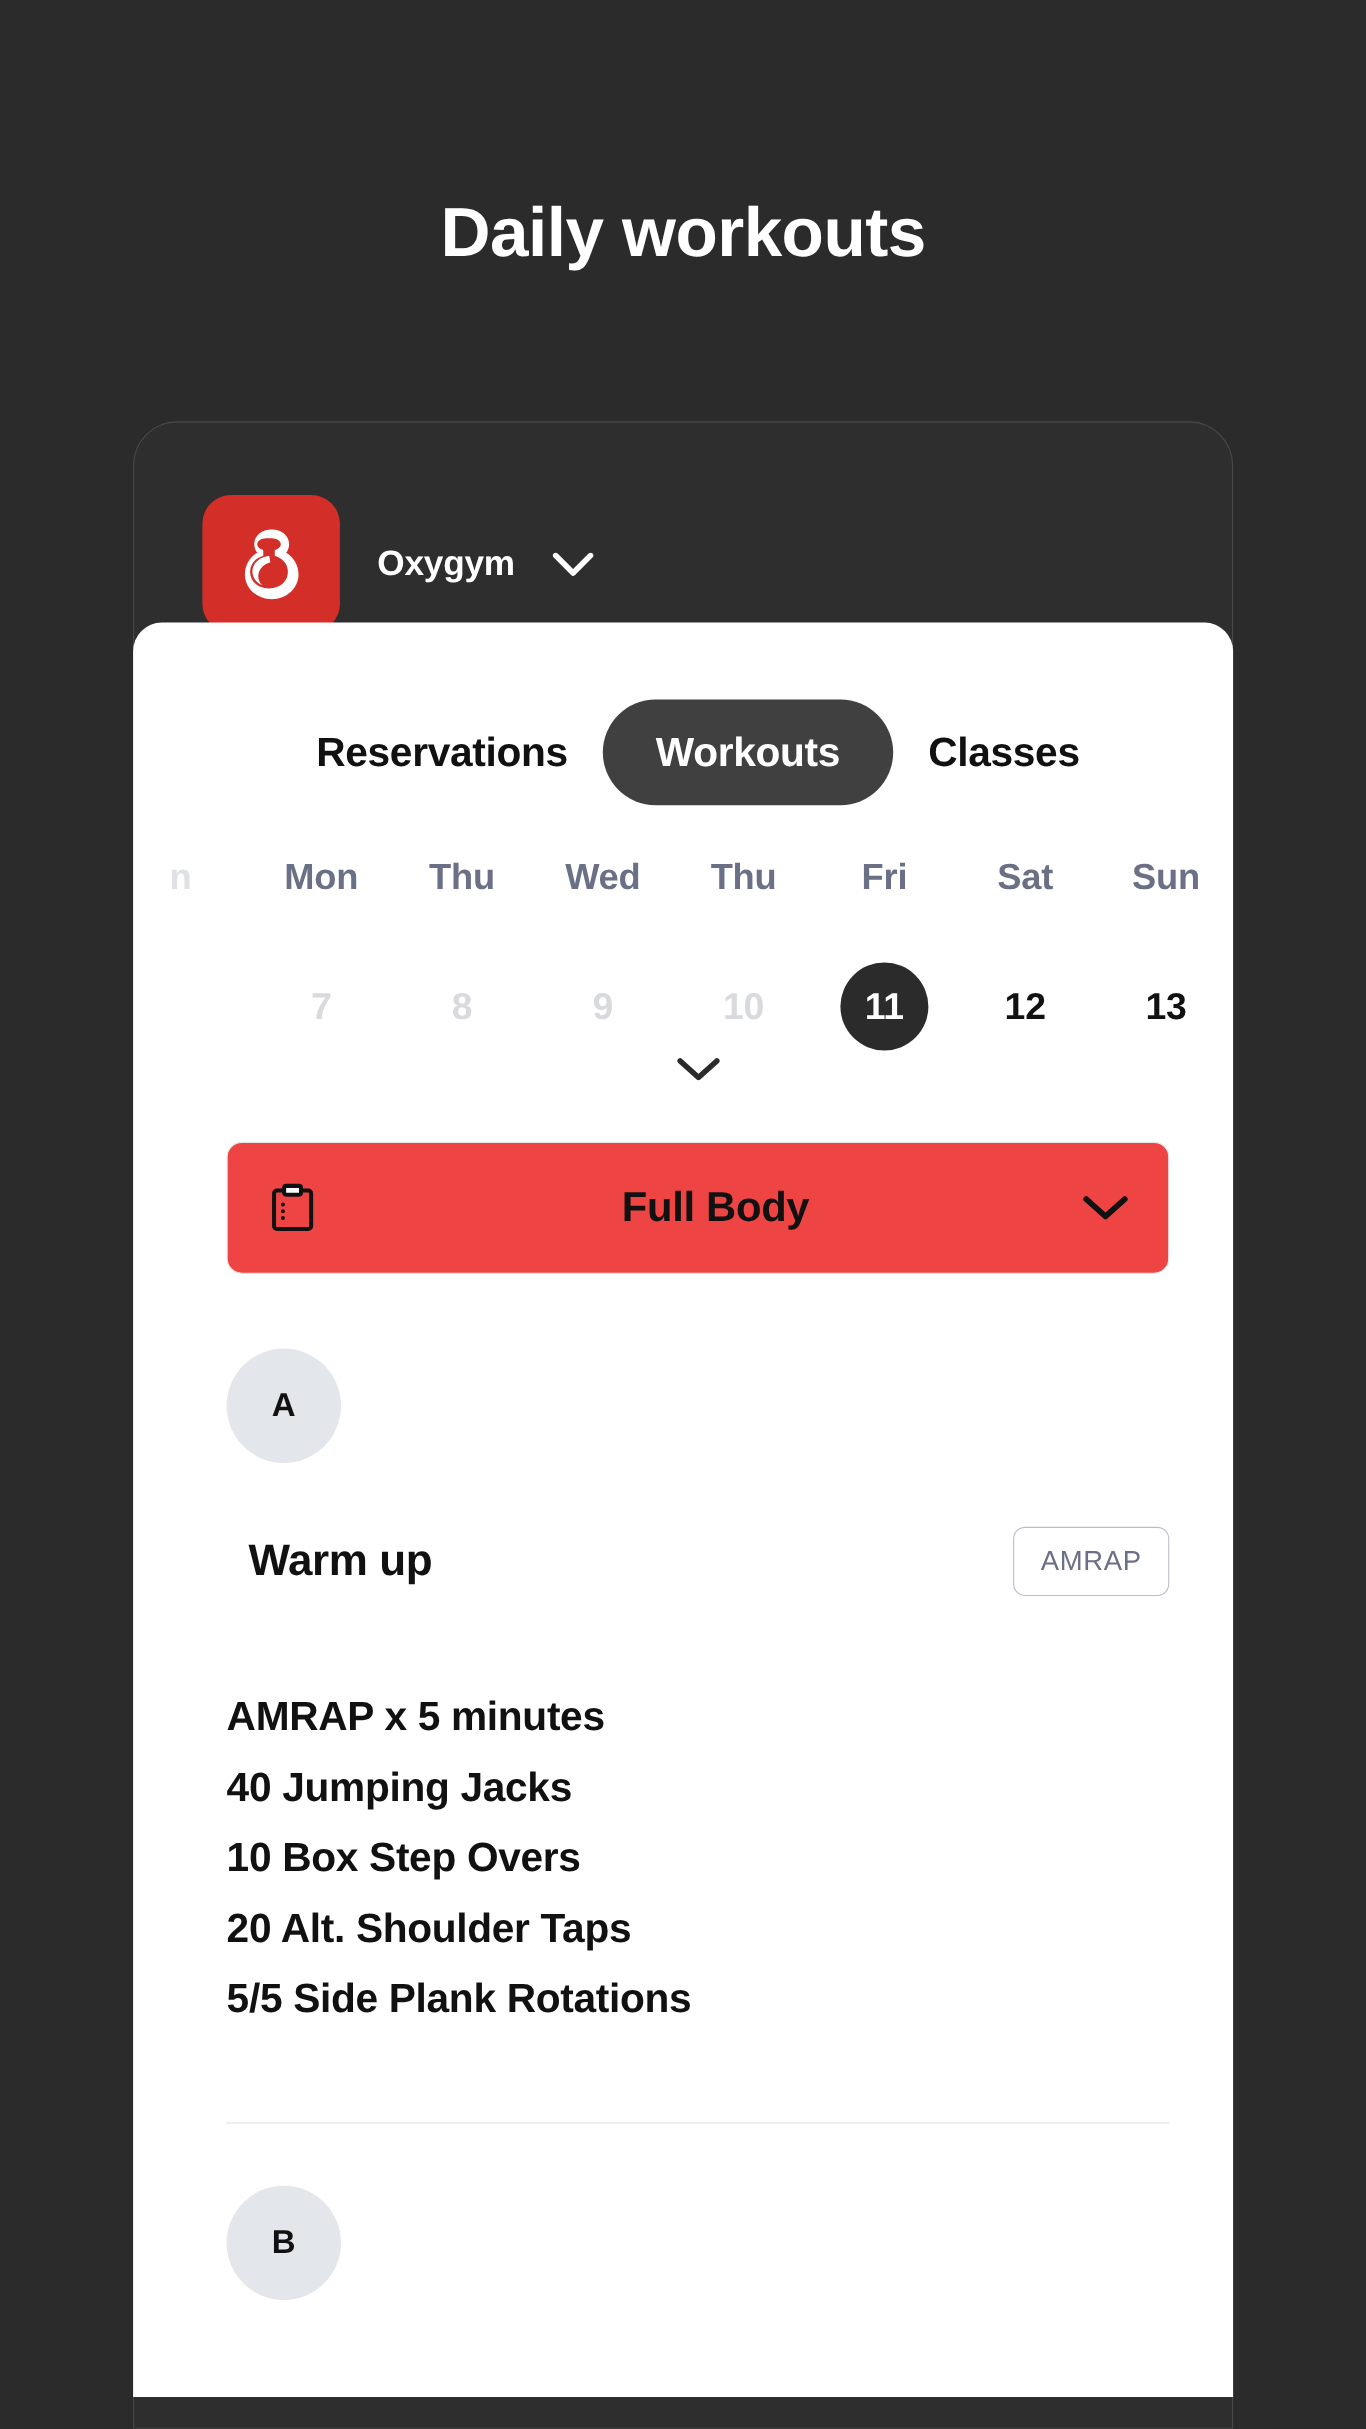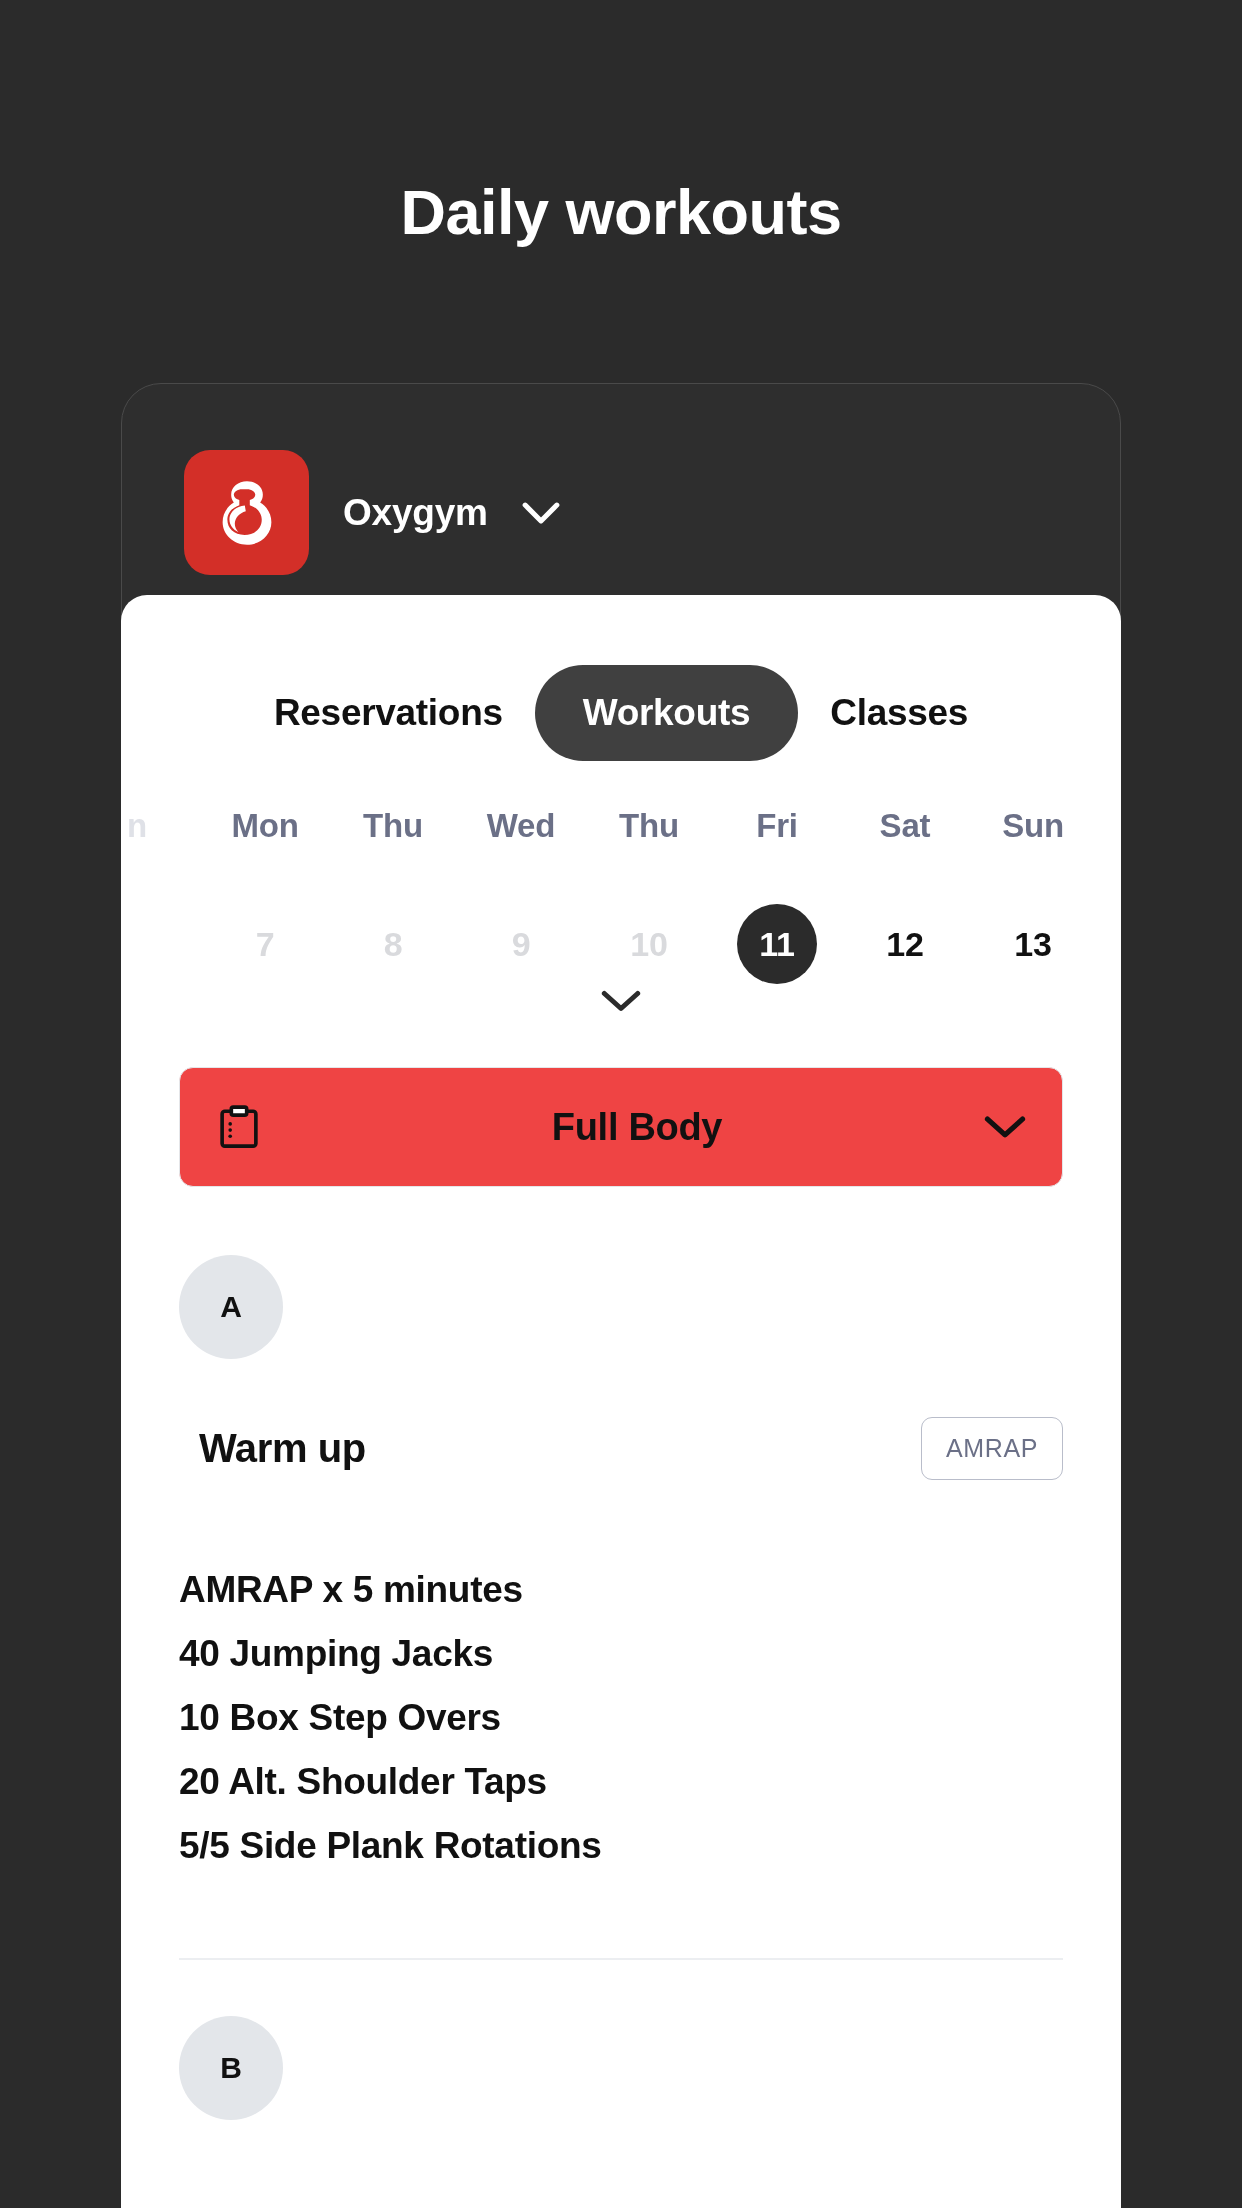--- a/index.html
+++ b/index.html
@@ -52,41 +52,42 @@
     border-radius:26px;
     display:flex;
     align-items:center;
     justify-content:center;
     flex:none;
   }
   .app-logo svg { width:78px; height:78px; display:block; }
 
   .app-name {
     color:#ffffff;
-    font-size:37px;
+    font-size:32px;
     font-weight:bold;
     margin-left:34px;
     letter-spacing:-0.2px;
   }
 
   .app-chevron {
     margin-left:34px;
     display:flex;
     align-items:center;
   }
   .app-chevron svg { width:38px; height:24px; display:block; }
 
   
   .sheet {
     position:absolute;
-    left:121px; top:595px;
+    left:121px; top:566px;
     width:1000px; height:1613px;
     background:#ffffff;
     border-radius:26px 26px 0 0;
     overflow:hidden;
+    padding-left:27px;
   }
 
   
   .tabs {
     display:flex;
     align-items:center;
     justify-content:center;
     gap:10px;
     padding-top:70px;
   }

